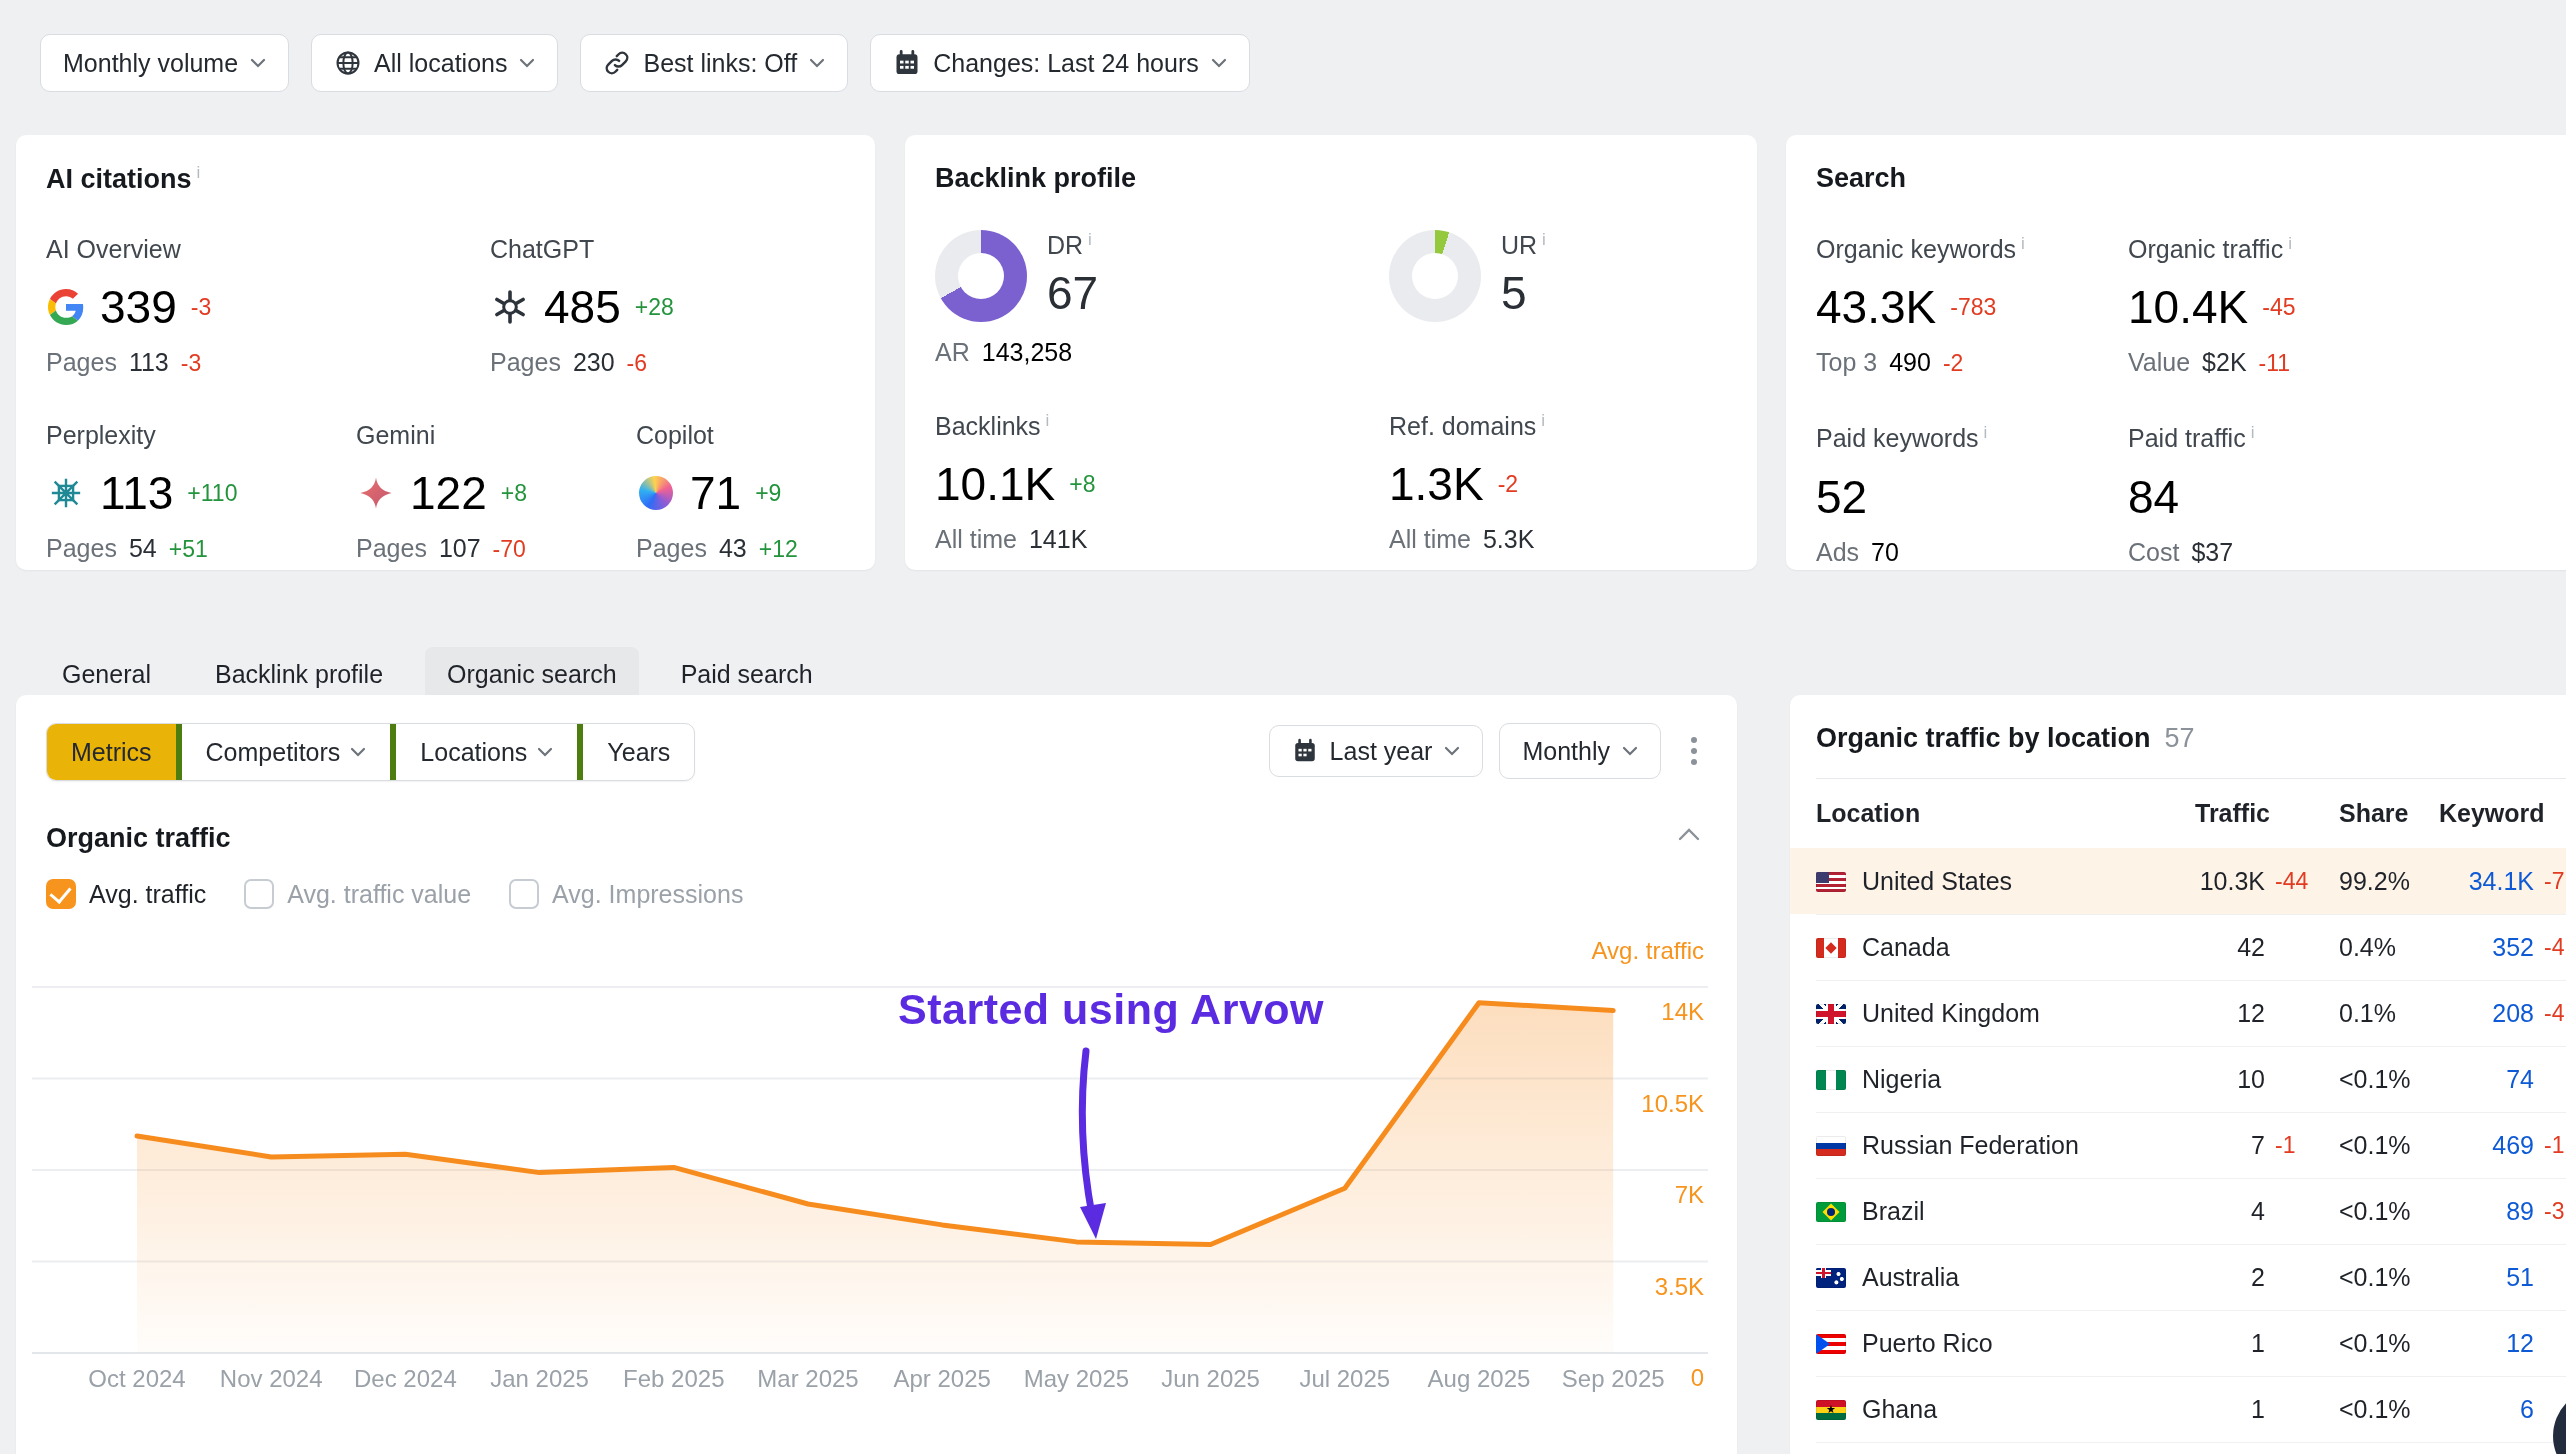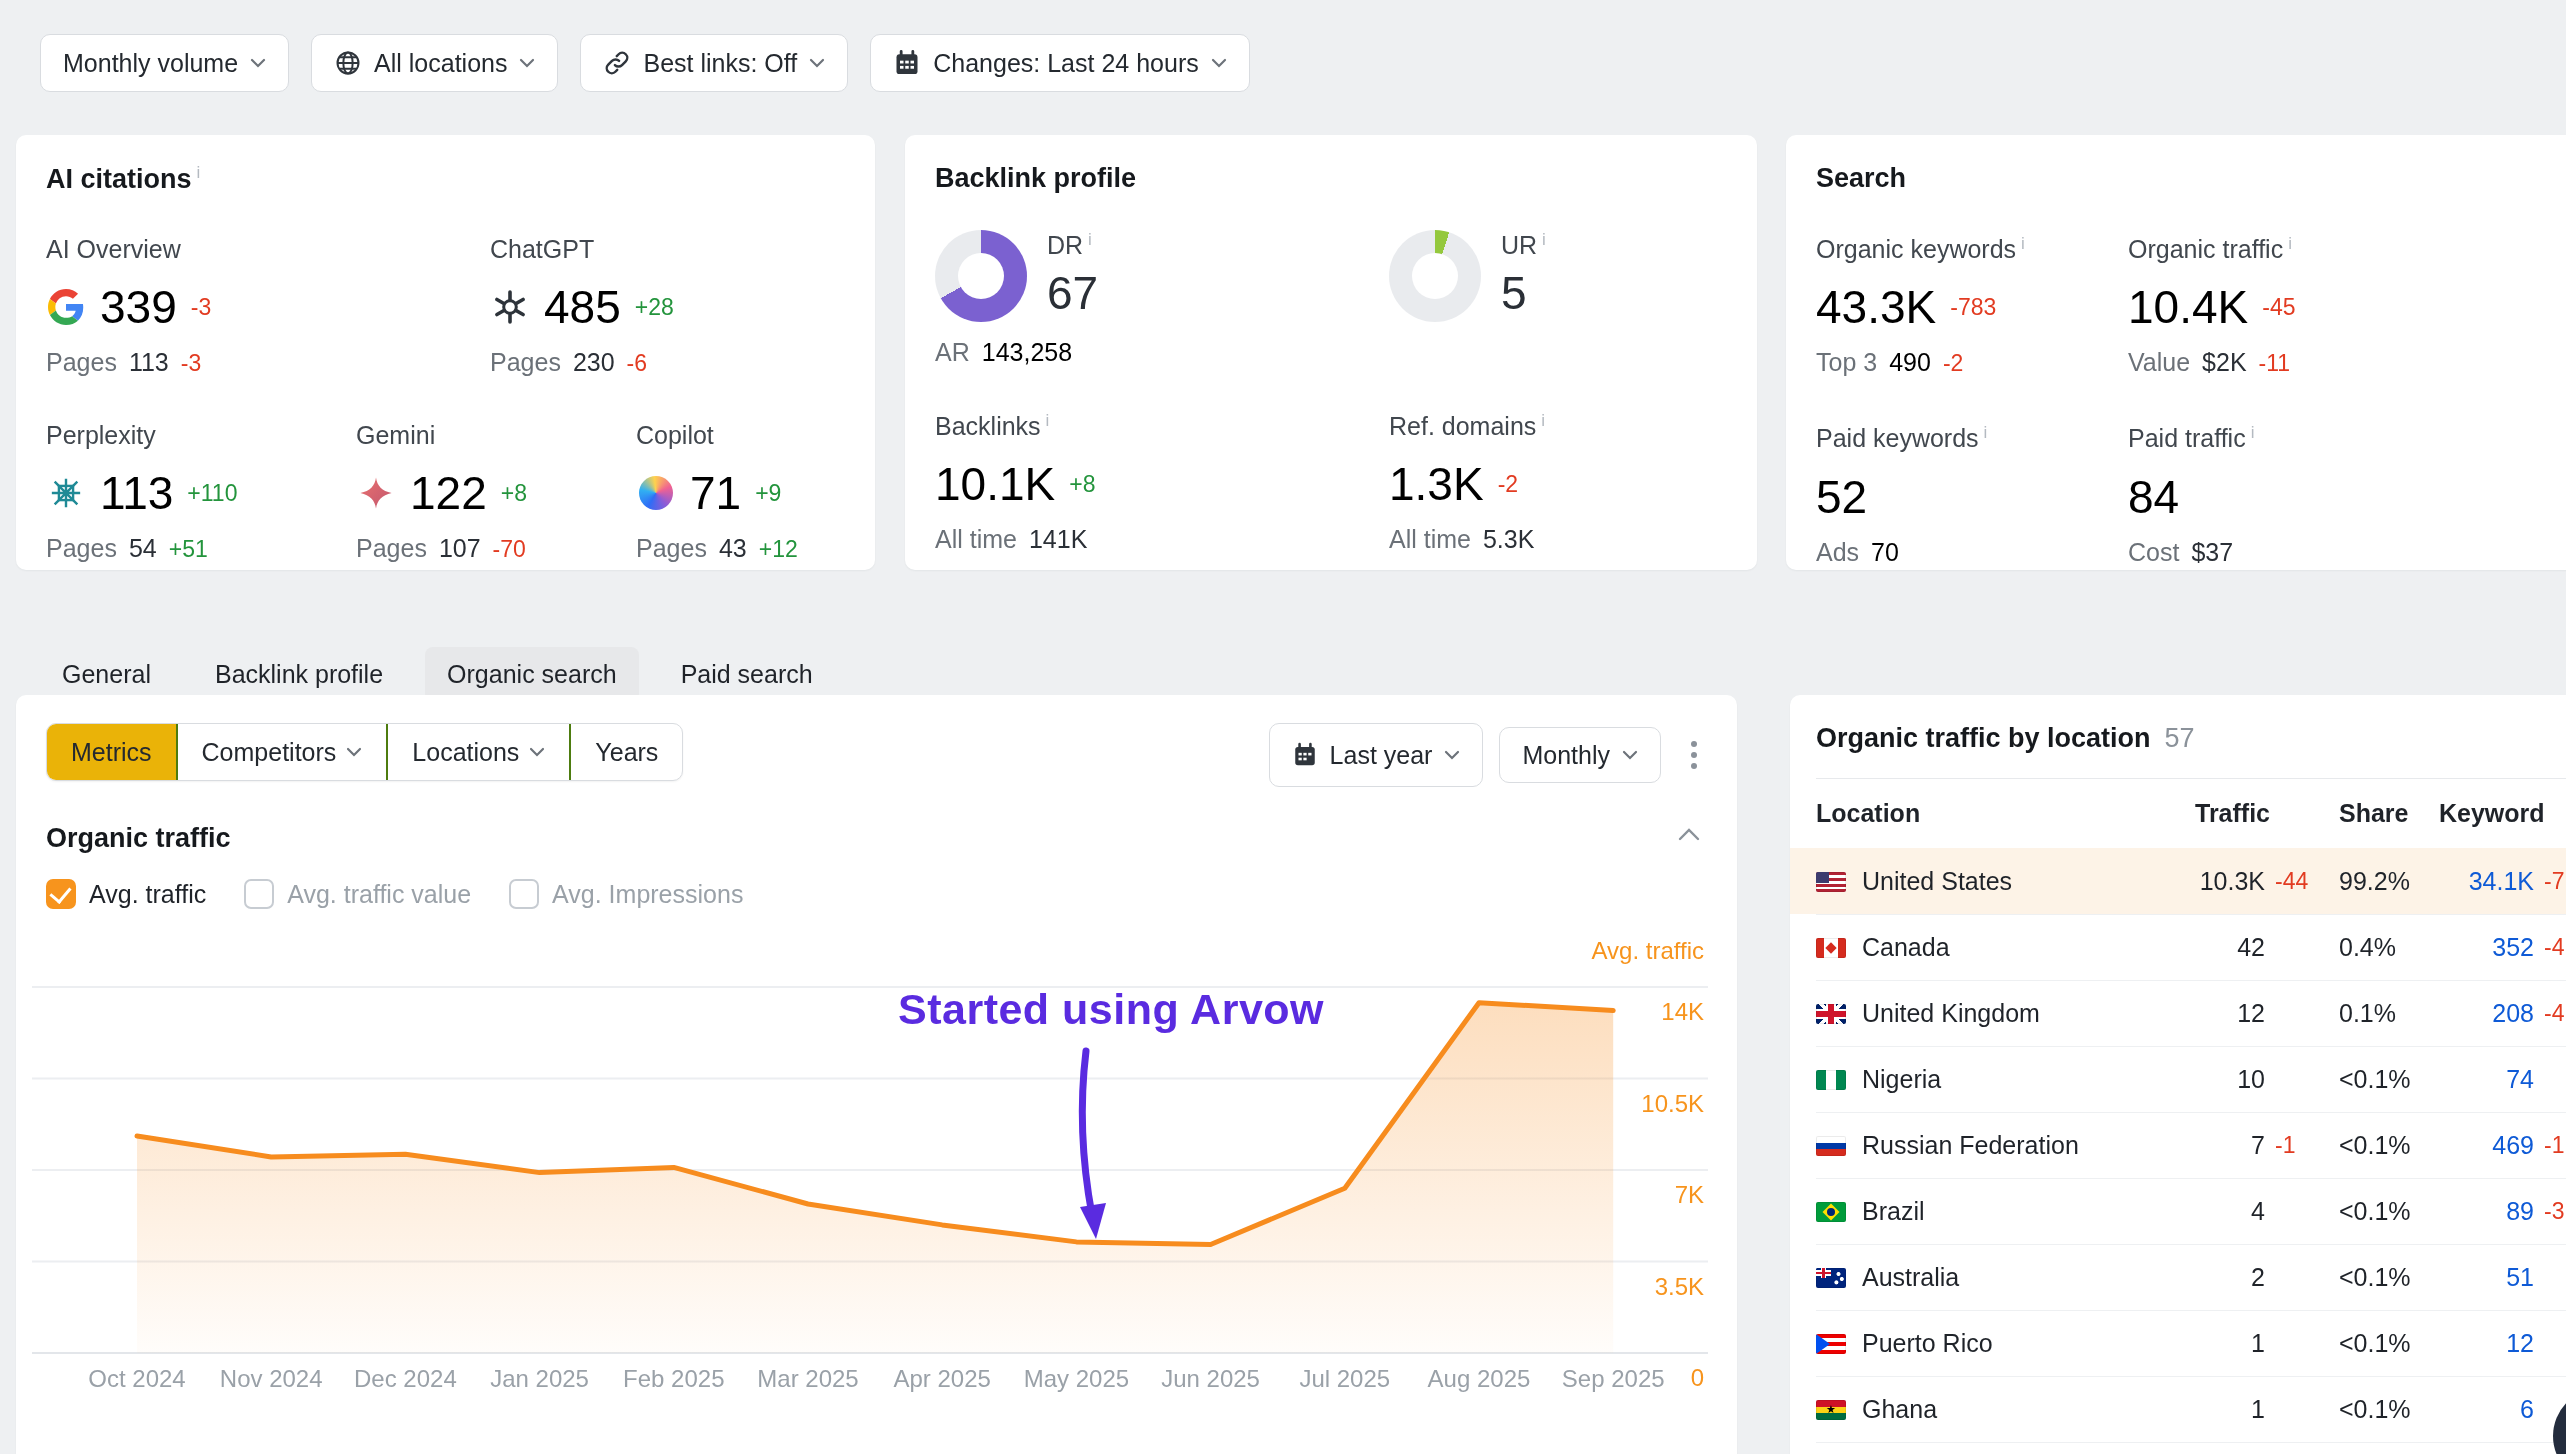--- a/index.html
+++ b/index.html
@@ -49,21 +49,21 @@
   
   .tabs{position:absolute;top:647px;left:40px;display:flex;gap:20px;align-items:center}
   .tab{font-size:25px;color:#1f2329;padding:13px 22px;border-radius:8px;cursor:pointer;white-space:nowrap}
   .tab.active{background:#e7e8ea}
 
   
   .card-chart{left:16px;top:695px;width:1721px;height:800px}
   .seg-control{position:absolute;top:28px;left:30px;display:flex;border:1px solid #d9dce0;border-radius:10px;
                background:#fff;overflow:hidden;box-shadow:0 1px 2px rgba(27,31,35,.06)}
   .seg{display:flex;align-items:center;gap:10px;height:56px;padding:0 24px;font-size:25px;color:#24292f;
-       border-left:2px solid #4d7c0f;cursor:pointer;white-space:nowrap}
+       border-left:6px solid #4d7c0f;cursor:pointer;white-space:nowrap}
   .seg:first-child{border-left:none}
   .seg.active{background:#eab308}
   .chart-controls{position:absolute;top:28px;right:26px;display:flex;gap:16px;align-items:center}
   .kebab{width:34px;height:56px;display:flex;flex-direction:column;align-items:center;justify-content:center;gap:5px;cursor:pointer}
   .kebab i{width:6px;height:6px;border-radius:50%;background:#8b929a}
   .section-title{position:absolute;top:128px;left:30px;font-size:27px;font-weight:bold;color:#16191d}
   .collapse{position:absolute;top:132px;left:1662px;cursor:pointer}
   .checkbox-row{position:absolute;top:184px;left:30px;display:flex;gap:38px;align-items:center}
   .cbx{display:flex;gap:13px;align-items:center;cursor:pointer}
   .box{width:30px;height:30px;border-radius:7px;box-sizing:border-box;position:relative}
@@ -401,21 +401,21 @@
         <span>Locations</span>
       <svg class="chev" viewBox="0 0 16 10">
           <path d="M2 2l6 6 6-6" stroke="#6d737a" stroke-width="2.2" fill="none" stroke-linecap="round"></path>
         </svg>
       </div>
     <div class="seg">
         <span>Years</span>
       </div>
   </div>
   <div class="chart-controls">
-    <button class="tbtn" style="height:64px">
+    <button class="tbtn" style="height:52px">
       <svg class="icn" style="width:26px;height:26px" viewBox="0 0 24 24">
           <rect x="3" y="4.5" width="18" height="17" rx="2.5" fill="#2f353c"></rect>
           <path d="M7 2v4M17 2v4" stroke="#2f353c" stroke-width="2.4" stroke-linecap="round"></path>
           <rect x="6" y="10" width="3" height="2.4" fill="#fff"></rect>
           <rect x="10.5" y="10" width="3" height="2.4" fill="#fff"></rect>
           <rect x="15" y="10" width="3" height="2.4" fill="#fff"></rect>
           <rect x="6" y="14.5" width="3" height="2.4" fill="#fff"></rect>
           <rect x="10.5" y="14.5" width="3" height="2.4" fill="#fff"></rect>
         </svg>
       <span>Last year</span>

